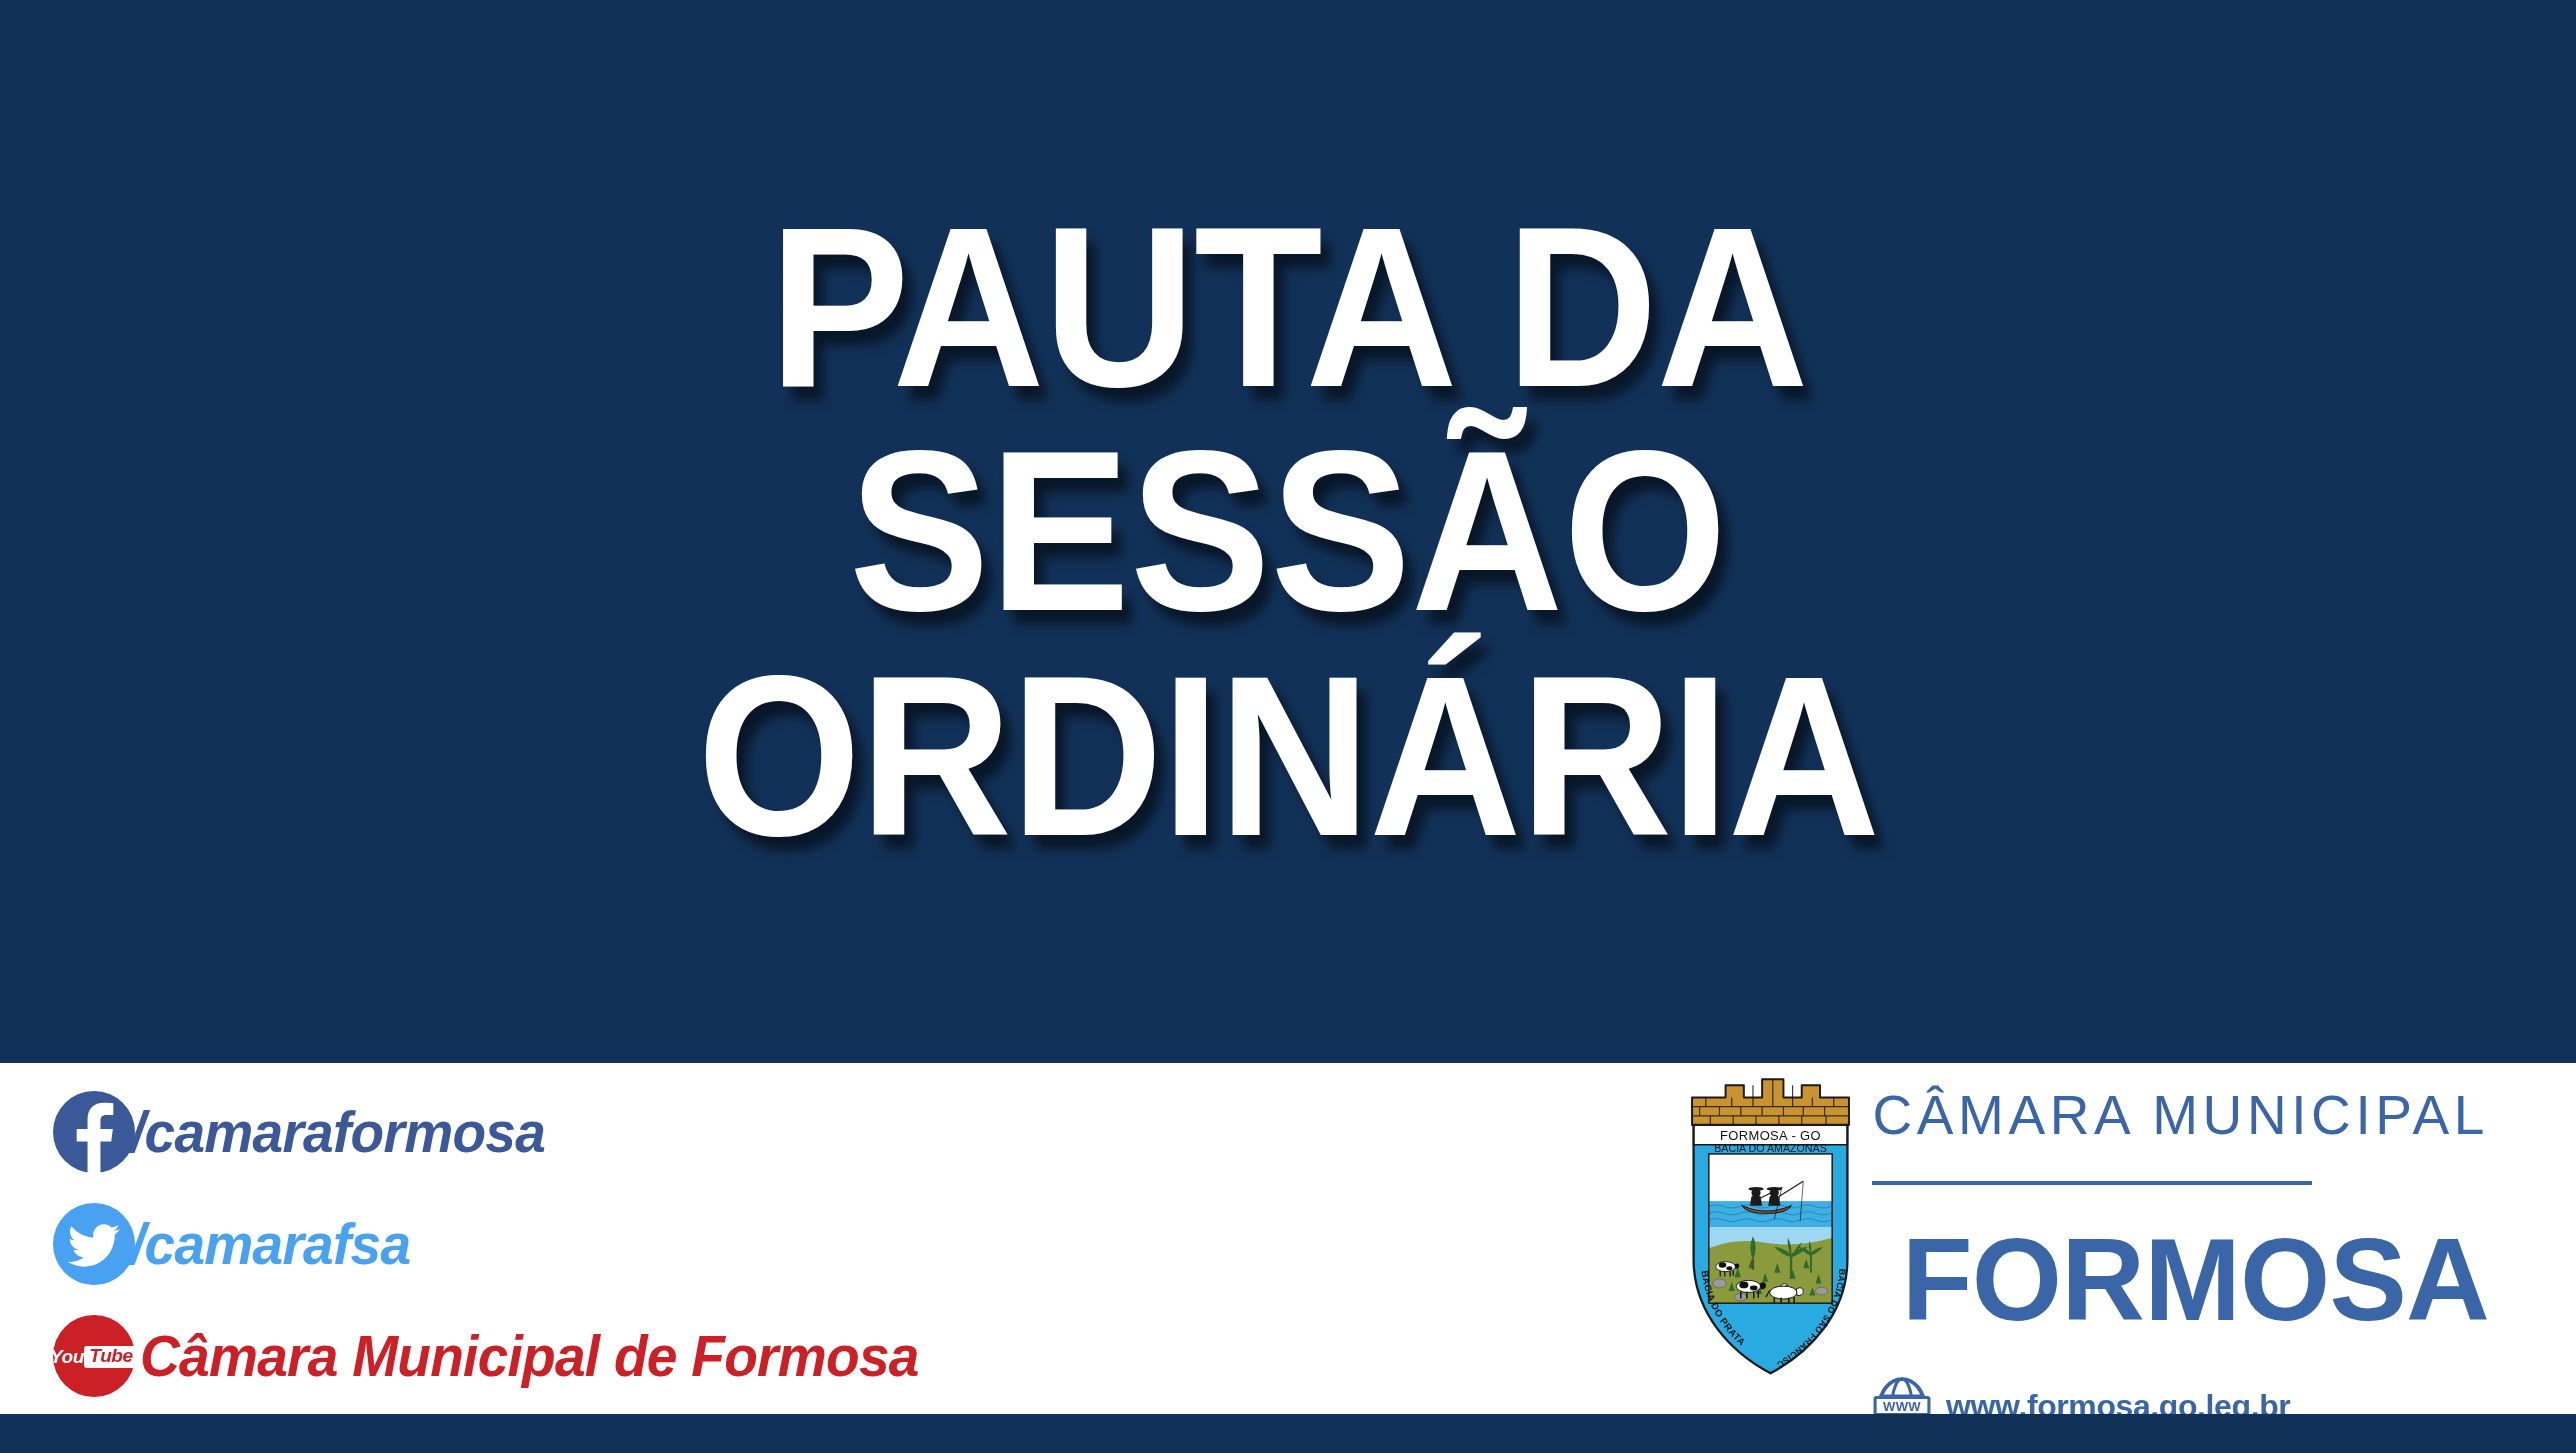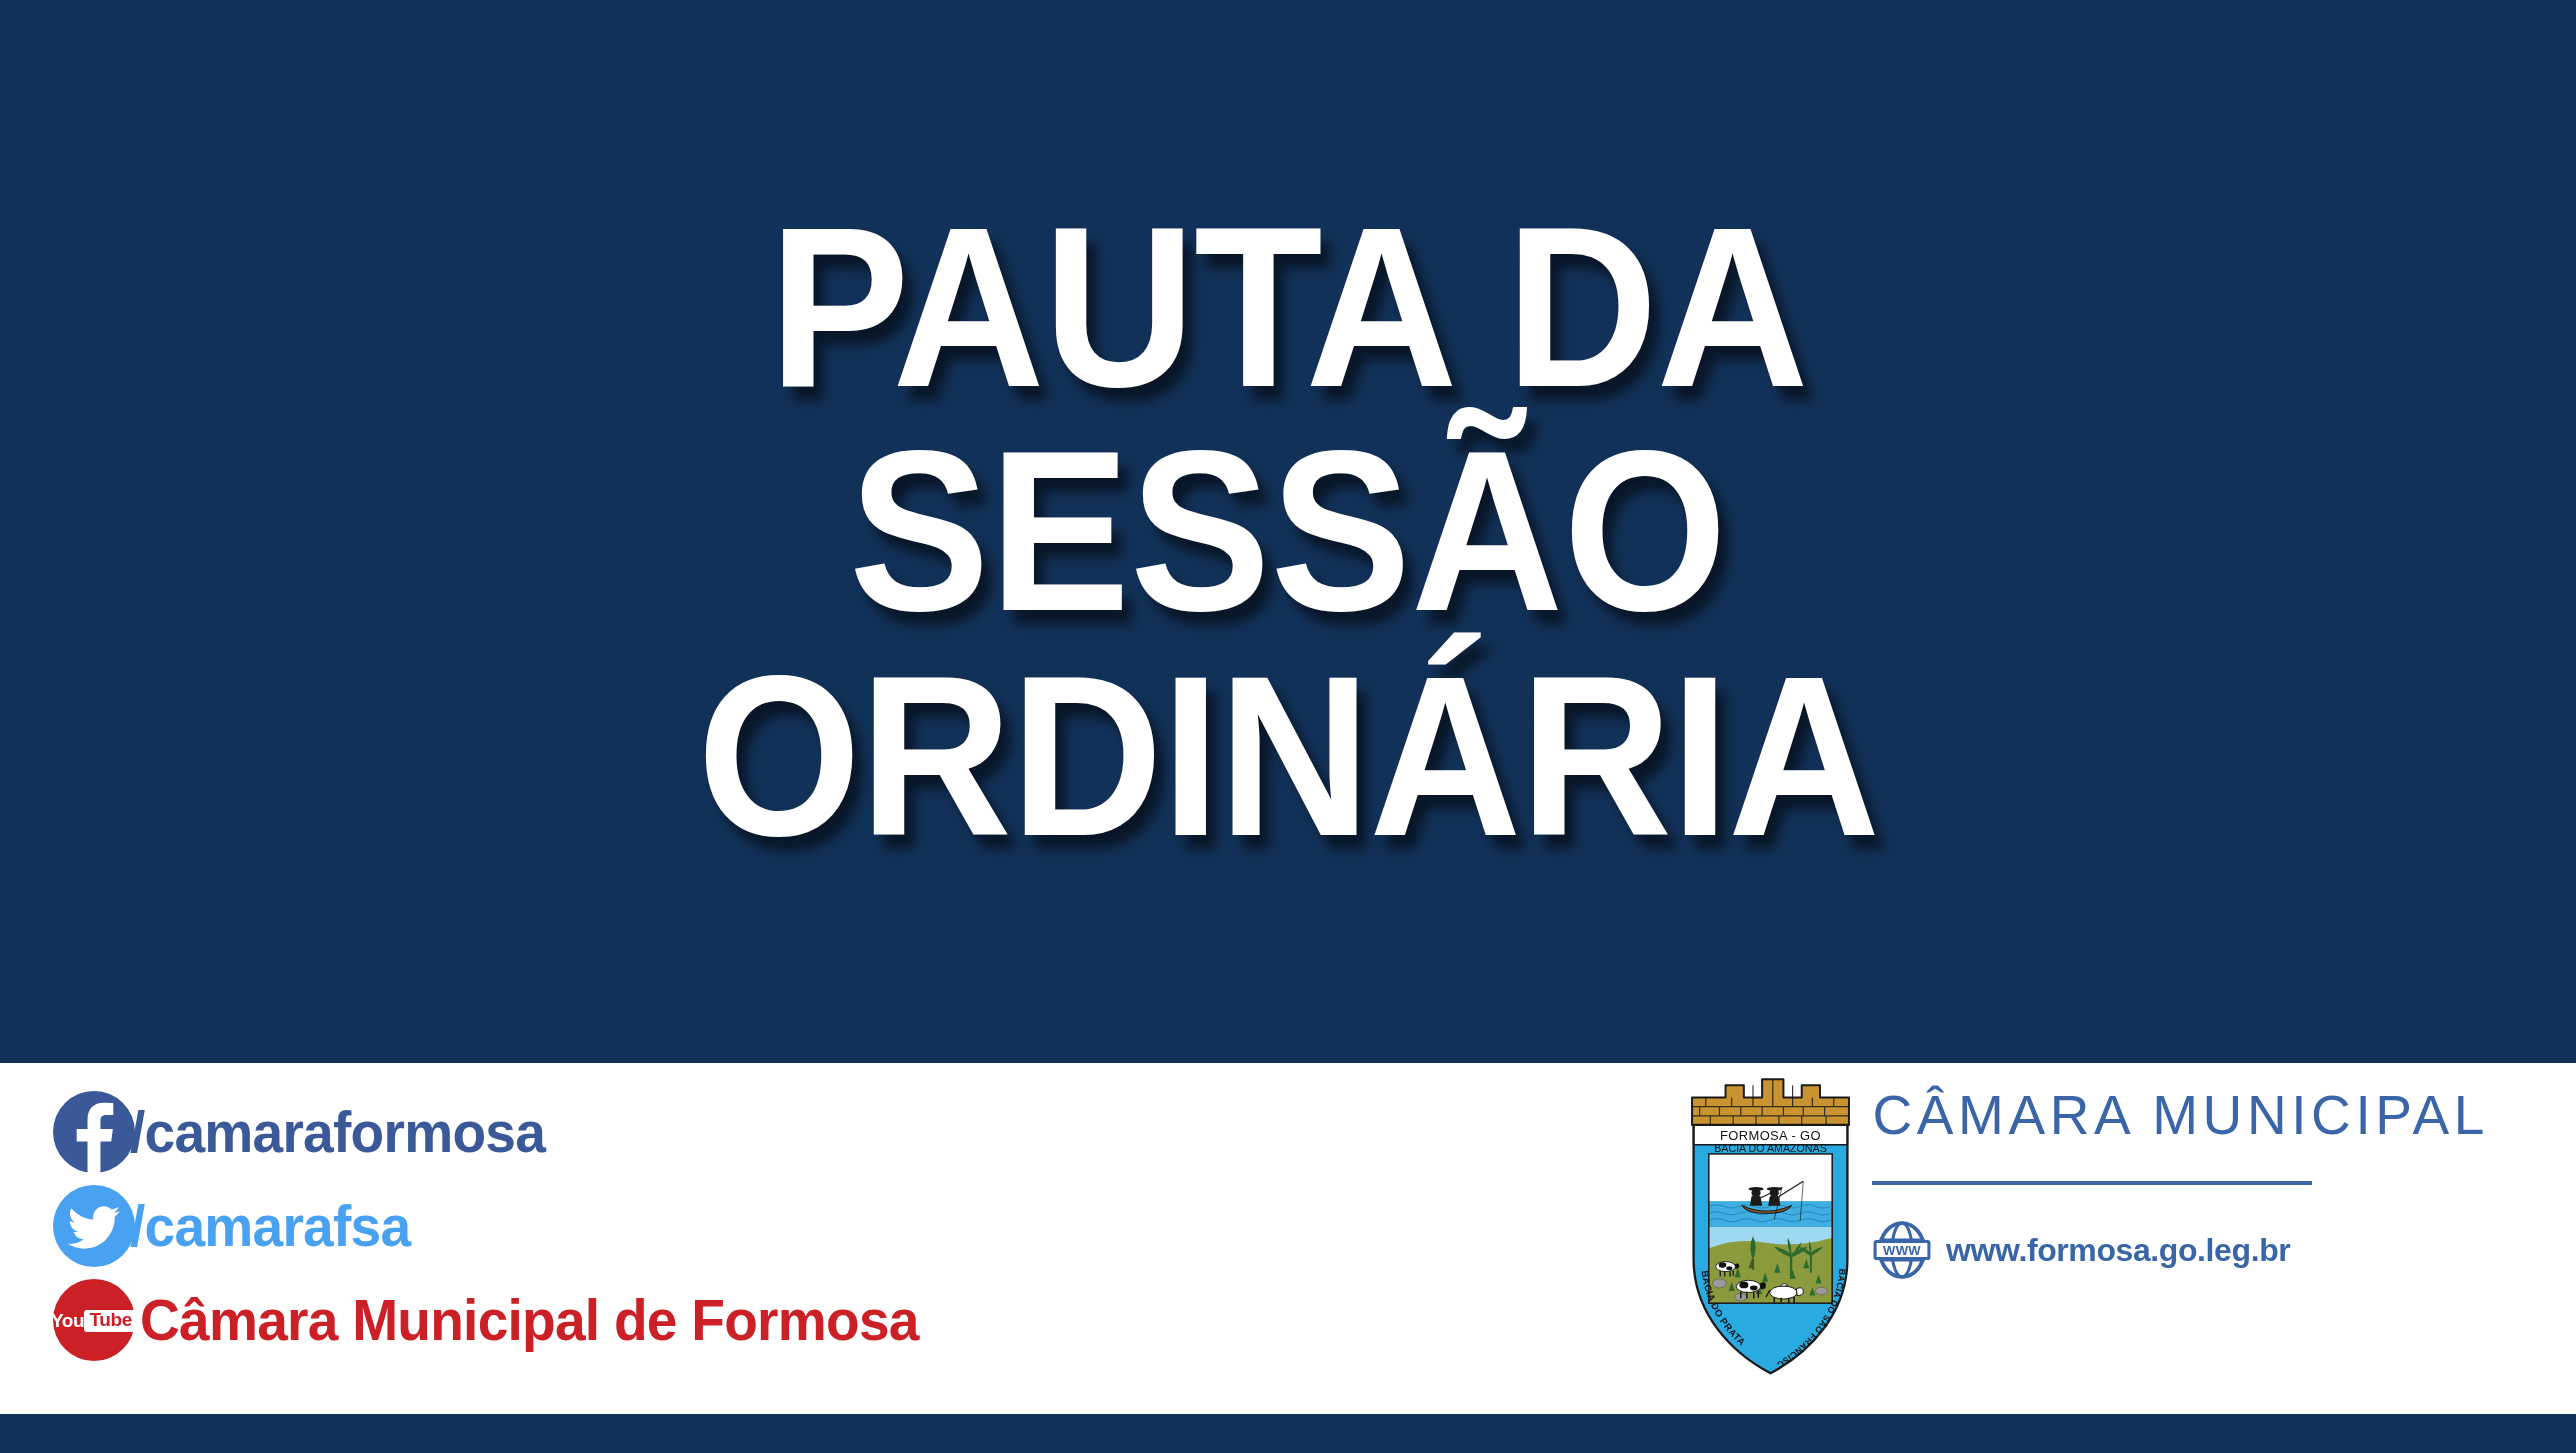--- a/index.html
+++ b/index.html
@@ -62,21 +62,22 @@
     background: #123158;
   }
 
   
   .social-list {
     position: absolute;
     left: 53px;
     top: 26px;
     display: flex;
     flex-direction: column;
-    gap: 8px;
+    gap: 26px;
+    font-style: italic;
   }
   .social-row {
     display: flex;
     align-items: center;
     height: 86px;
     text-decoration: none;
   }
   .social-badge {
     width: 82px;
     height: 82px;
@@ -431,20 +432,21 @@
           </text>
           <text fill="#111" font-family="Liberation Sans, DejaVu Sans, sans-serif" font-size="11.5" font-weight="700" letter-spacing="0.4">
             <textPath href="#ribR" startOffset="4%">BACIA DO SÃO FRANCISCO</textPath>
           </text>
         </svg>
       </span>
 
       <div class="brand-text">
         <div class="brand-camara">CÂMARA MUNICIPAL</div>
         <div class="brand-rule"></div>
+        <div class="brand-formosa">FORMOSA</div>
         <div class="brand-url-row">
           <span class="www-icon">
             <svg width="60" height="60" viewBox="0 0 78 78" aria-hidden="true">
               <ellipse cx="39" cy="39" rx="29" ry="35" fill="none" stroke="#3A66A8" stroke-width="5"></ellipse>
               <ellipse cx="39" cy="39" rx="13" ry="35" fill="none" stroke="#3A66A8" stroke-width="4"></ellipse>
               <line x1="10" y1="26" x2="68" y2="26" stroke="#3A66A8" stroke-width="4"></line>
               <line x1="10" y1="52" x2="68" y2="52" stroke="#3A66A8" stroke-width="4"></line>
               <rect x="4" y="28" width="70" height="22" rx="2" fill="#ffffff"></rect>
               <rect x="4" y="28" width="70" height="22" rx="2" fill="none" stroke="#3A66A8" stroke-width="4"></rect>
               <text x="39" y="46" text-anchor="middle" fill="#3A66A8" font-family="Liberation Sans, DejaVu Sans, sans-serif" font-size="17" font-weight="700" letter-spacing="0.5">WWW</text>

